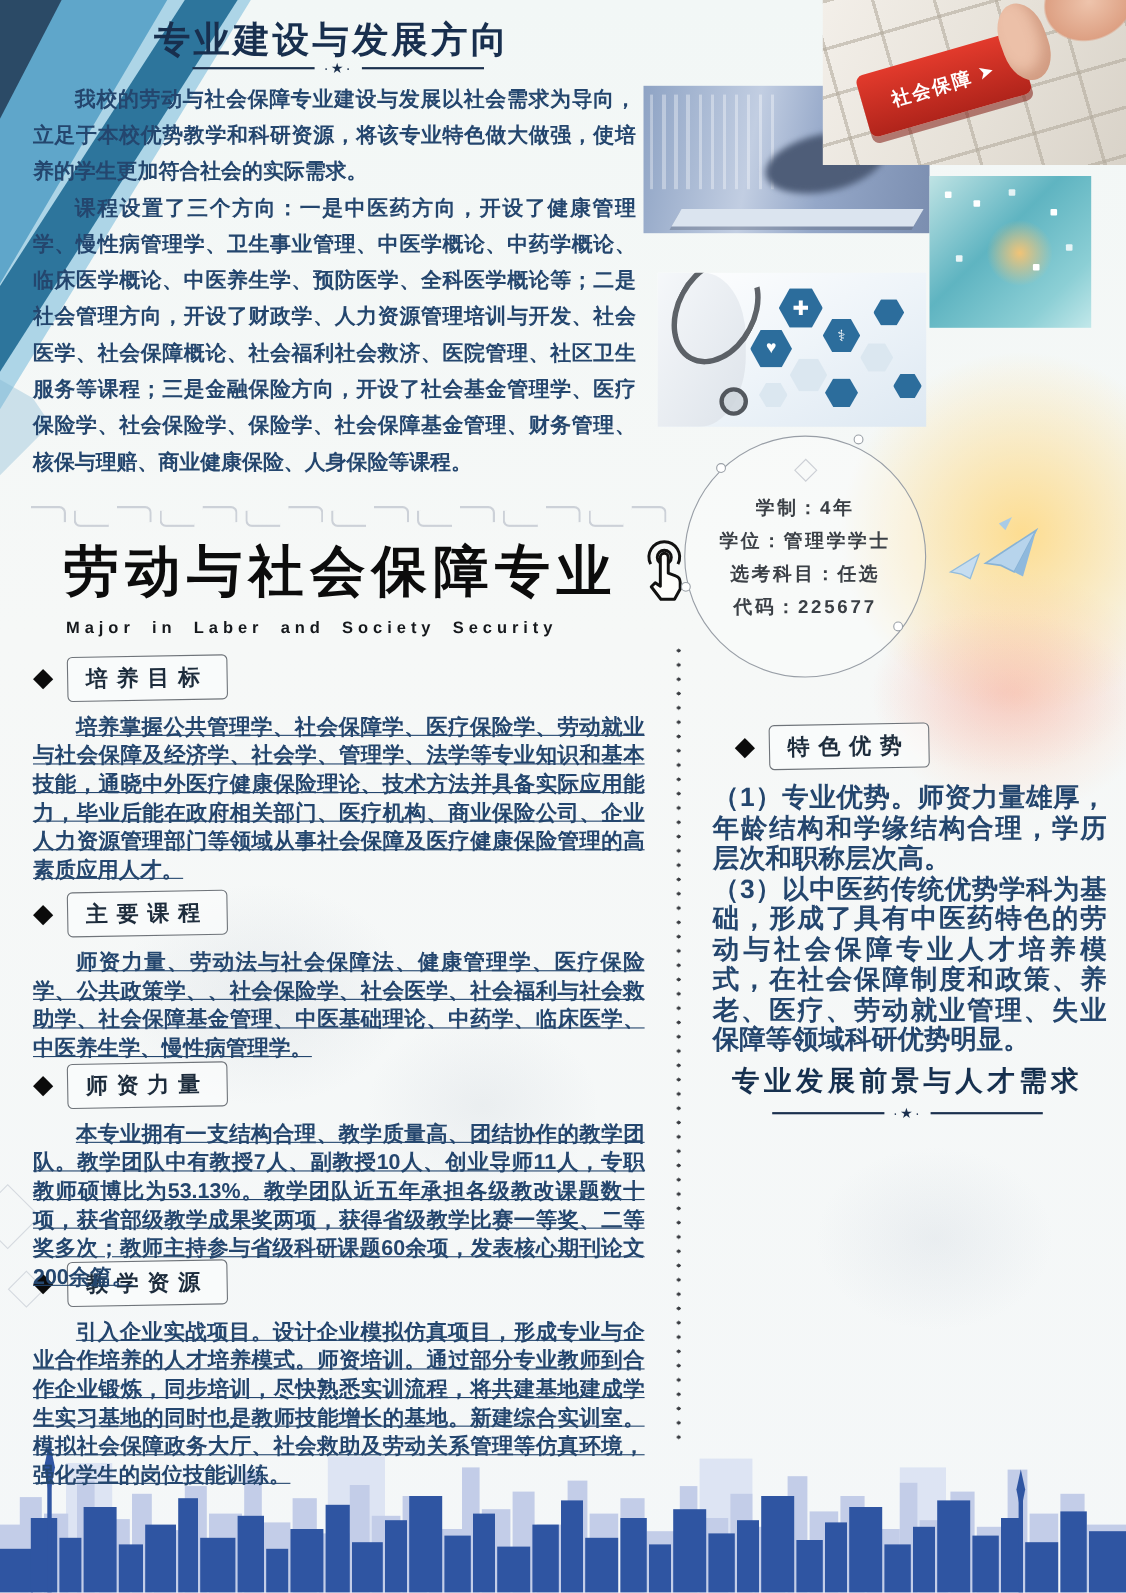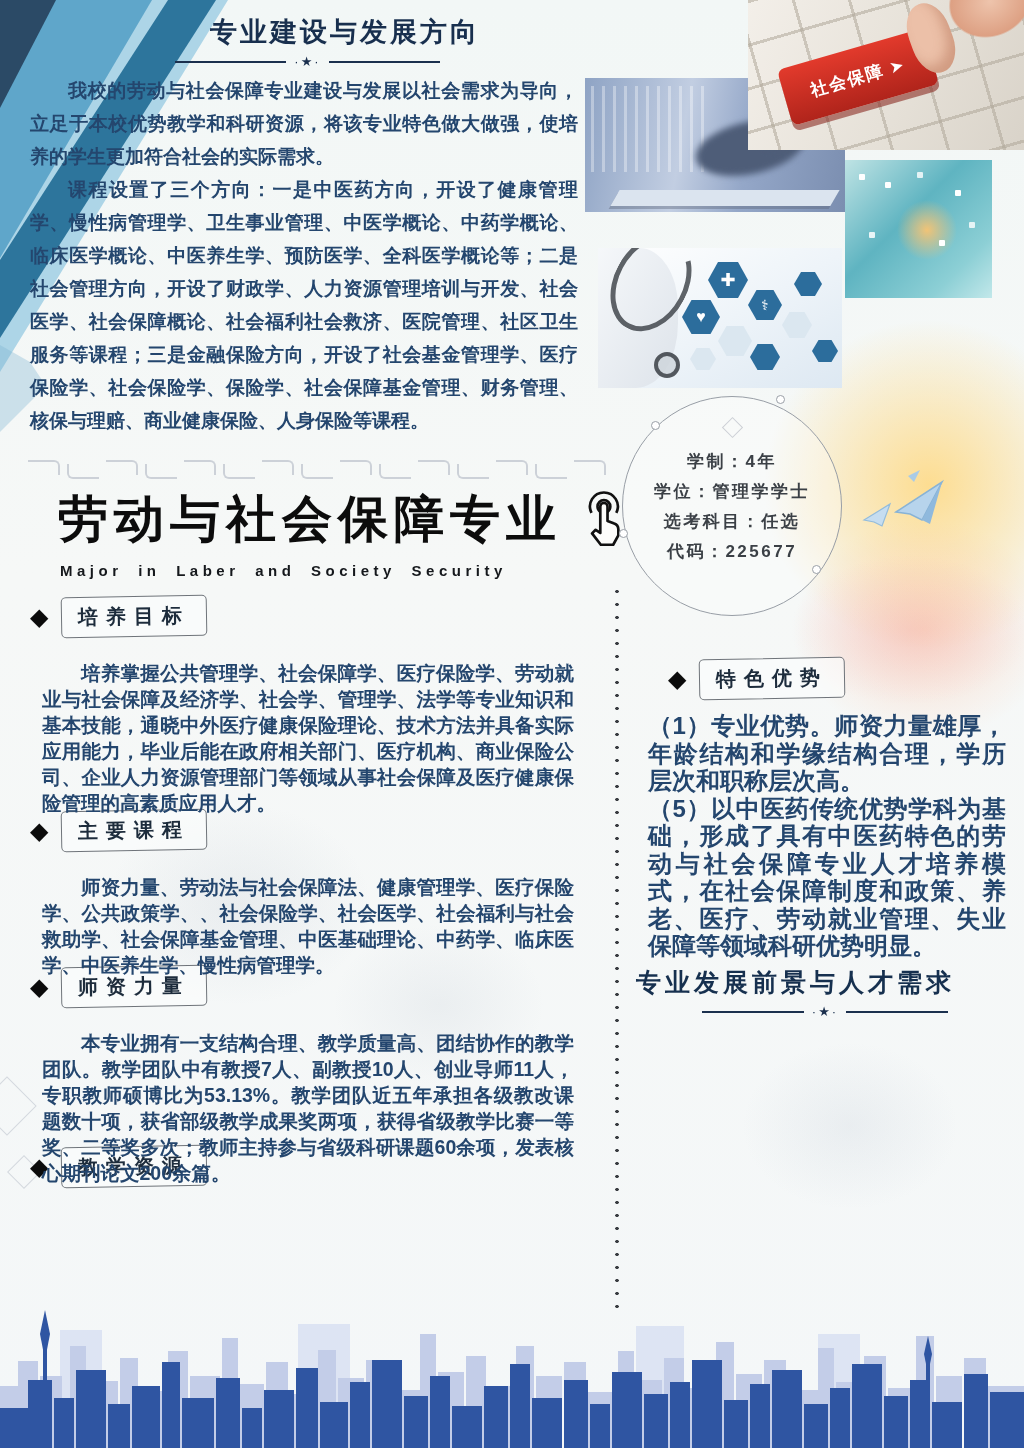--- a/index.html
+++ b/index.html
@@ -70,21 +70,21 @@
     border-radius:50%;border-top-color:transparent;transform:rotate(28deg);opacity:.8;}
   .steth-disc{position:absolute;left:56px;top:104px;width:18px;height:18px;border:4px solid #393e44;
     border-radius:50%;background:#cfd6dc;opacity:.85;}
   .hex{position:absolute;clip-path:polygon(25% 0,75% 0,100% 50%,75% 100%,25% 100%,0 50%);
     display:flex;align-items:center;justify-content:center;color:#fff;font-weight:700;}
   .hex-solid{background:#2c6d9c;}
   .hex-light{background:#dbe7f0;}
 
   
   .navy{color:#24466e;}
-  .top-title{left:140px;top:14px;width:340px;text-align:right;font-size:27px;font-weight:800;
+  .top-title{left:140px;top:14px;width:340px;text-align:left;font-size:33px;font-weight:800;
     letter-spacing:3px;color:#182f4e;font-family:Liberation Mono, monospace;}
   .star-divider{display:flex;align-items:center;gap:8px;color:#1a2f4d;}
   .star-divider .line{flex:1;height:2px;background:#1b304e;}
   .star-divider .star{font-size:13px;letter-spacing:2px;white-space:nowrap;}
   .sd1{left:175px;top:54px;width:265px;}
   .top-paras{left:30px;top:74px;width:548px;font-size:19px;line-height:33px;font-weight:600;
     text-align:justify;}
   .top-paras p{margin:0;text-indent:2em;}
 
   .cloud-band{left:28px;top:452px;width:578px;height:30px;display:flex;align-items:center;gap:7px;opacity:.85;}
@@ -105,30 +105,30 @@
   .bn1{left:28px;top:24px;} .bn2{left:-4px;top:132px;} .bn3{right:20px;top:168px;} .bn4{right:56px;top:-2px;}
 
   .section-row{position:absolute;display:flex;align-items:center;gap:13px;}
   .diamond{font-size:24px;color:#0b0b0b;line-height:1;}
   .plaque{position:relative;border:1.3px solid #6f747a;border-radius:5px;padding:6px 16px;
     font-size:20px;font-weight:700;letter-spacing:8px;color:#1d2c3c;background:rgba(252,253,253,.6);
     transform:rotate(-1deg);}
 
   .sec-body{position:absolute;left:30px;width:556px;font-size:19.5px;line-height:26px;font-weight:600;
     text-align:justify;z-index:2;}
-  .sec-body p{margin:12px;text-indent:2em;}
+  .sec-body p{margin:0;text-indent:2em;text-decoration:underline;}
 
   .dotted-divider{left:615px;top:585px;width:4px;height:728px;
     background-image:radial-gradient(circle,#3a3d42 1.6px,transparent 1.9px);
     background-size:4px 13px;background-repeat:repeat-y;}
 
   .right-body{position:absolute;left:648px;width:358px;font-size:24px;line-height:27.5px;font-weight:700;
     text-align:justify;z-index:2;}
   .right-body p{margin:0;}
-  .prospects-title{left:636px;top:966px;width:378px;font-size:25px;font-weight:800;
+  .prospects-title{left:636px;top:966px;width:378px;text-align:center;font-size:25px;font-weight:800;
     letter-spacing:4px;color:#16304f;}
   .sd2{left:702px;top:1004px;width:246px;}
 
   .skyline{left:0;bottom:0;z-index:1;}
   .click-icon{width:62px;height:66px;}
   .planes{left:856px;top:468px;}
 </style>
 </head>
 <body>
 
@@ -261,30 +261,33 @@
     <span class="plaque">师资力量</span>
   </div>
   <div class="sec-body navy" style="top:1018px;">
     <p>本专业拥有一支结构合理、教学质量高、团结协作的教学团队。教学团队中有教授7人、副教授10人、创业导师11人，专职教师硕博比为53.13%。教学团队近五年承担各级教改课题数十项，获省部级教学成果奖两项，获得省级教学比赛一等奖、二等奖多次；教师主持参与省级科研课题60余项，发表核心期刊论文200余篇。</p>
   </div>
 
   <div class="section-row" style="left:30px;top:1146px;">
     <span class="diamond">◆</span>
     <span class="plaque">教学资源</span>
   </div>
+  <div class="sec-body navy" style="top:1198px;">
+    <p>引入企业实战项目。设计企业模拟仿真项目，形成专业与企业合作培养的人才培养模式。师资培训。通过部分专业教师到合作企业锻炼，同步培训，尽快熟悉实训流程，将共建基地建成学生实习基地的同时也是教师技能增长的基地。新建综合实训室。模拟社会保障政务大厅、社会救助及劳动关系管理等仿真环境，强化学生的岗位技能训练。</p>
+  </div>
 
   <div class="abs dotted-divider"></div>
 
   <div class="section-row" style="left:668px;top:658px;">
     <span class="diamond">◆</span>
     <span class="plaque">特色优势</span>
   </div>
   <div class="right-body navy" style="top:712px;">
     <p>（1）专业优势。师资力量雄厚，年龄结构和学缘结构合理，学历层次和职称层次高。</p>
-    <p>（5）以中医药传统优势学科为基础，形成了具有中医药特色的劳动与社会保障专业人才培养模式，在社会保障制度和政策、养老、医疗、劳动就业管理、失业保障等领域科研优势明显。</p>
+    <p>（3）以中医药传统优势学科为基础，形成了具有中医药特色的劳动与社会保障专业人才培养模式，在社会保障制度和政策、养老、医疗、劳动就业管理、失业保障等领域科研优势明显。</p>
   </div>
 
   <div class="abs prospects-title">专业发展前景与人才需求</div>
   <div class="abs star-divider sd2">
     <span class="line"></span>
     <span class="star">·★·</span>
     <span class="line"></span>
   </div>
 
   <svg class="abs skyline" width="1024" height="152">

